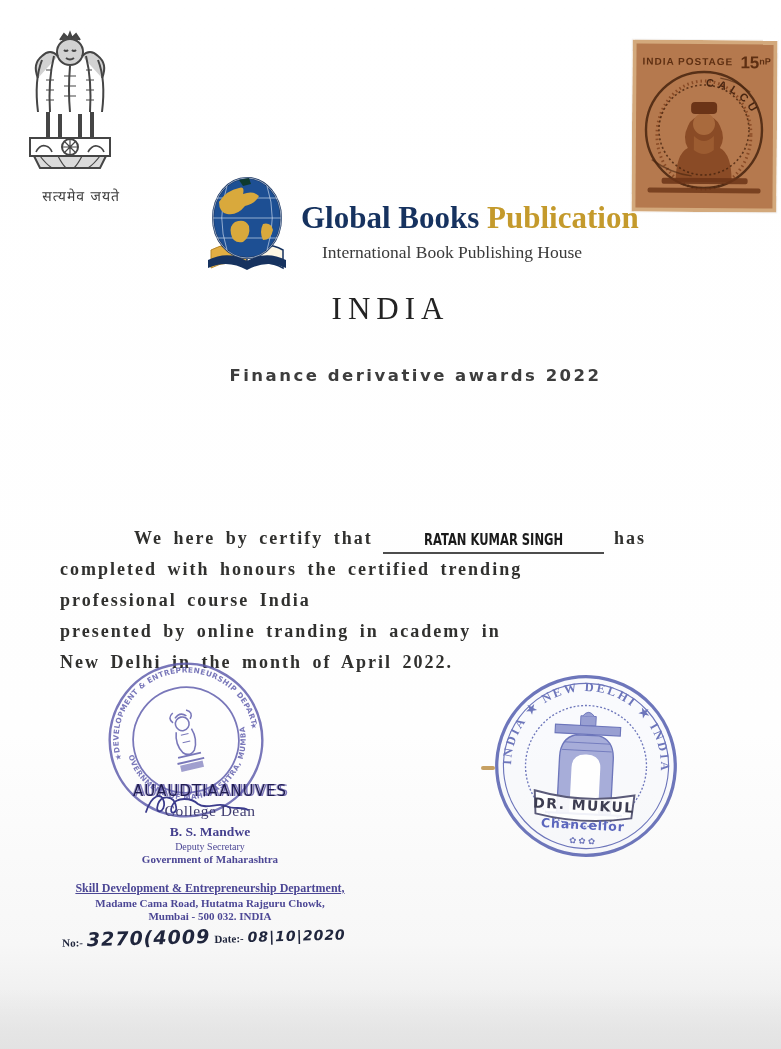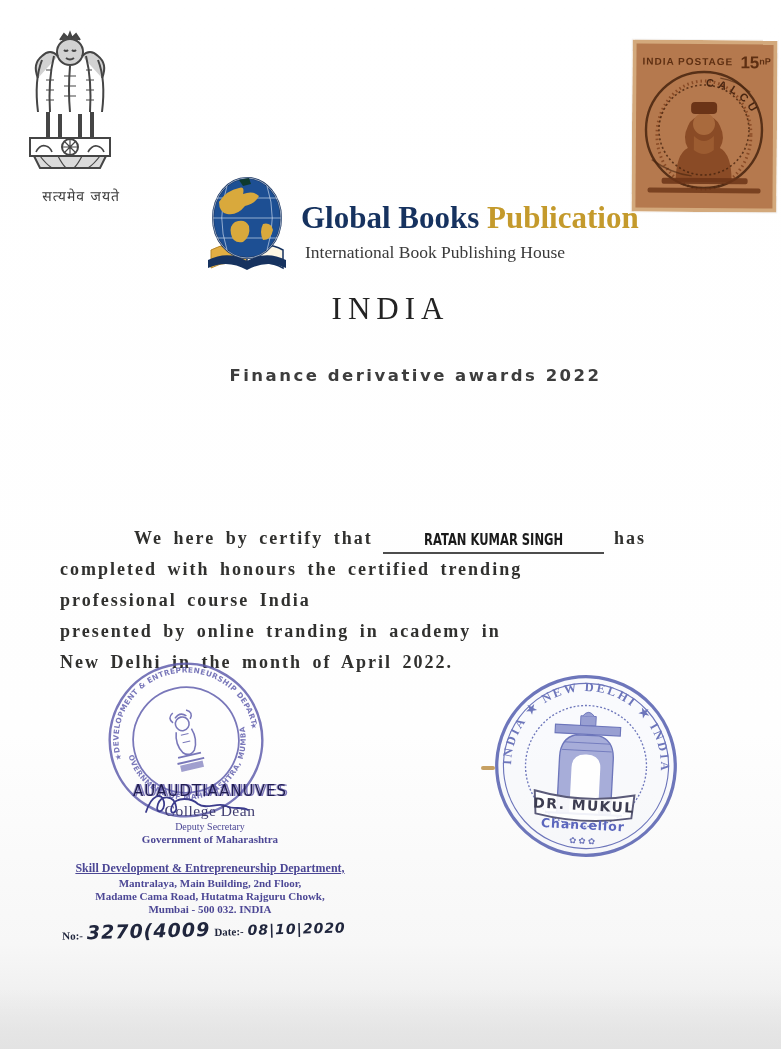--- a/index.html
+++ b/index.html
@@ -15,21 +15,21 @@
   
   .stamp{position:absolute; left:632px; top:40px; width:145px; height:172px; transform:rotate(.4deg);
     box-shadow:0 0 0 1px rgba(0,0,0,.04);}
   
   .logo{position:absolute; left:205px; top:176px; display:flex; align-items:flex-start;}
   .logo .mark{width:86px; height:100px;}
   .logo .text{margin-left:10px; padding-top:26px;}
   .logo .title{font-family:"Liberation Serif", serif; font-weight:bold; font-size:31px; line-height:1; white-space:nowrap;}
   .logo .title .primary{color:#16325f;}
   .logo .title .accent{color:#c49a2c;}
-  .logo .tagline{font-family:"Liberation Serif", serif; font-size:17.5px; color:#3a3a3a; margin-top:9px; margin-left:4px; white-space:nowrap;}
+  .logo .tagline{font-family:"Liberation Serif", serif; font-size:17.5px; color:#3a3a3a; margin-top:9px; margin-left:21px; white-space:nowrap;}
   
   .country{position:absolute; left:0; top:291px; width:781px; text-align:center;
     font-family:"Liberation Serif", serif; font-size:31px; color:#232323; letter-spacing:6px;}
   .award{position:absolute; left:0; top:366px; width:781px; text-align:center;
     font-family:"DejaVu Sans", sans-serif; font-weight:bold; font-size:16.5px; color:#3d3d3d; letter-spacing:2.5px;padding-left:25px;}
   
   .body-text{position:absolute; left:60px; top:523px; width:660px; 
     font-family:"Liberation Serif", serif; font-weight:bold; font-size:18px; color:#30302e;
     letter-spacing:2px; word-spacing:4px; line-height:31px; z-index:1;}
   .line1{display:flex; justify-content:center; align-items:flex-end;}
@@ -222,24 +222,24 @@
   </svg>
 
   <div class="signatory">
     <div class="stamp-name">AUAUDTIAANUVES</div>
     <div class="dean-row">
       <svg width="110" height="30" viewBox="0 0 110 30">
         <path d="M4,22 C10,4 20,2 22,12 C24,22 12,26 16,14 C20,4 32,6 34,16 C36,24 26,26 30,16 C34,6 50,8 56,14 C64,20 76,12 84,16 C92,20 100,16 106,20" stroke="#3b3b8c" stroke-width="1.8" fill="none" stroke-linecap="round"></path>
       </svg>
       <span>College Dean</span>
     </div>
+    <div class="officer">B. S. Mandwe</div>
     <div class="desig">Deputy Secretary</div>
     <div class="govt">Government of Maharashtra</div>
     <div class="dept">Skill Development &amp; Entrepreneurship Department,</div>
-    <div class="addr">Mantralaya, Main Building, 2nd Floor,</div>
     <div class="addr">Madame Cama Road, Hutatma Rajguru Chowk,</div>
     <div class="addr">Mumbai - 500 032. INDIA</div>
     <div class="ref-line">
       <span class="ref-label">No:-</span>
       <span class="ref-no">3270(4009</span>
       <span class="ref-label">Date:-</span>
       <span class="ref-date">08|10|2020</span>
     </div>
   </div>
 

